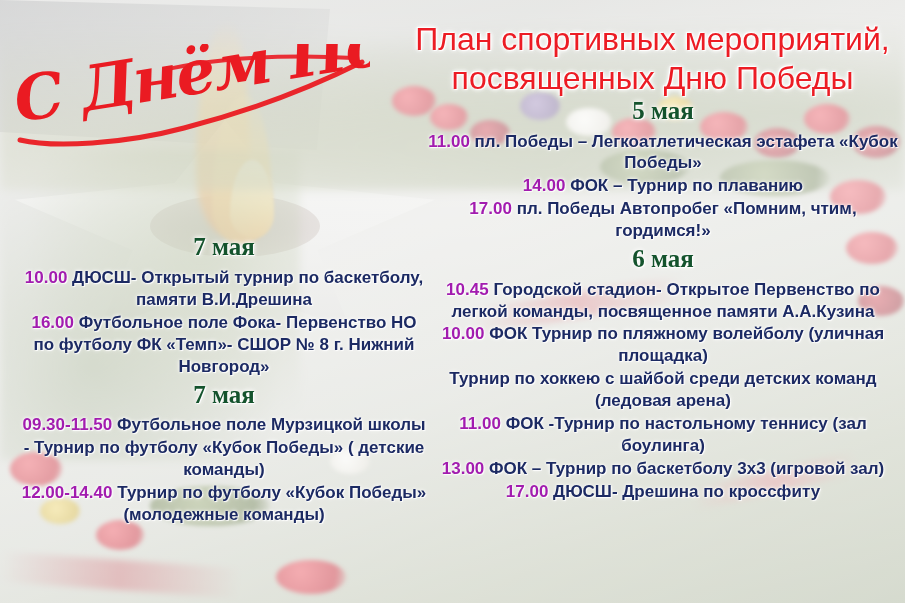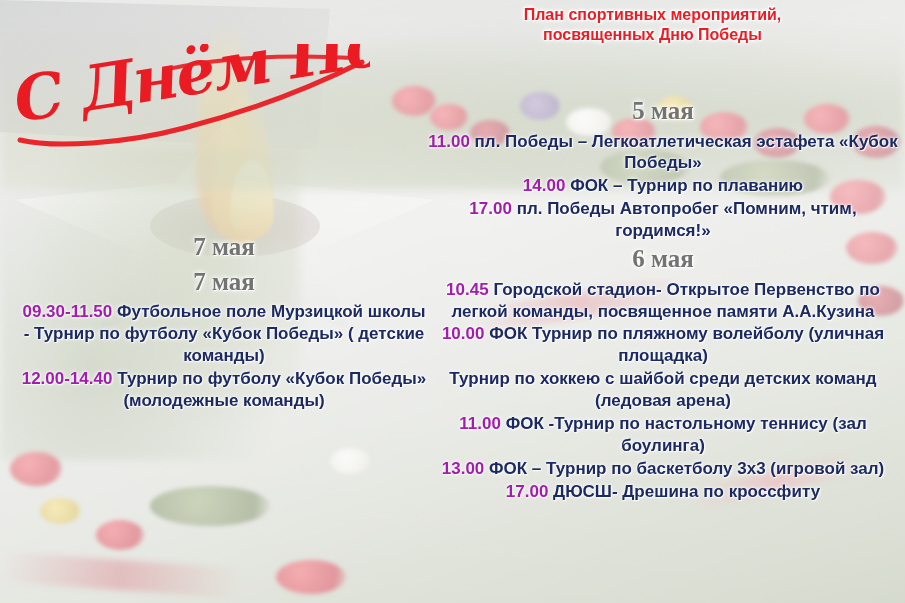--- a/index.html
+++ b/index.html
@@ -114,45 +114,45 @@
     font-family:"DejaVu Serif", serif;
     font-style:italic;
     font-weight:700;
     font-size:62px;
     fill:#ea1b22;
     letter-spacing:-2px;
   }
 
   
   #poster-title{
-    position:absolute;left:405px;top:5px;width:495px;
+    position:absolute;left:405px;top:20px;width:495px;
     text-align:center;
-    font-size:16px;
-    font-weight:bold;
+    font-size:32px;
+    font-weight:normal;
     line-height:1.22;
     color:#ec1c24;
     text-shadow:
        0 0 4px #fff, 0 0 4px #fff, 0 0 7px #fff,
        1px 1px 0 rgba(255,255,255,.95), -1px -1px 0 rgba(255,255,255,.95);
   }
   #poster-title .tline{display:block;}
 
   
   .column{position:absolute;}
   #left-column{left:20px;top:232px;width:408px;}
   #right-column{left:424px;top:96px;width:478px;}
 
   .day-block{margin:0 0 2px 0;}
 
   .day-heading{
     text-align:center;
     font-family:"Liberation Serif", serif;
     font-weight:bold;
     font-size:25px;
-    color:#737373;
+    color:#14532d;
     line-height:1.18;
     margin:0 0 5px 0;
     text-shadow:0 0 4px #fff,0 0 6px #fff,1px 1px 0 rgba(255,255,255,.9);
   }
 
   .event-list{list-style:none;margin:0;padding:0;}
 
   .event{
     text-align:center;
     font-size:17.5px;
@@ -233,20 +233,28 @@
 
     <div id="poster-title">
       <span class="tline">План спортивных мероприятий,</span>
       <span class="tline">посвященных Дню Победы</span>
     </div>
 
     <div class="column" id="left-column">
 
       <div class="day-block">
         <div class="day-heading">7 мая</div>
+        <ul class="event-list">
+          <li class="event">
+            <span class="time">10.00</span><span class="desc"> ДЮСШ- Открытый турнир по баскетболу, памяти В.И.Дрешина</span>
+          </li>
+          <li class="event">
+            <span class="time">16.00</span><span class="desc"> Футбольное поле Фока- Первенство НО по футболу ФК «Темп»- СШОР № 8 г. Нижний Новгород»</span>
+          </li>
+        </ul>
       </div>
 
       <div class="day-block">
         <div class="day-heading">7 мая</div>
         <ul class="event-list">
           <li class="event">
             <span class="time">09.30-11.50</span><span class="desc"> Футбольное поле Мурзицкой школы - Турнир по футболу «Кубок Победы» ( детские команды)</span>
           </li>
           <li class="event">
             <span class="time">12.00-14.40</span><span class="desc"> Турнир по футболу «Кубок Победы» (молодежные команды)</span>

